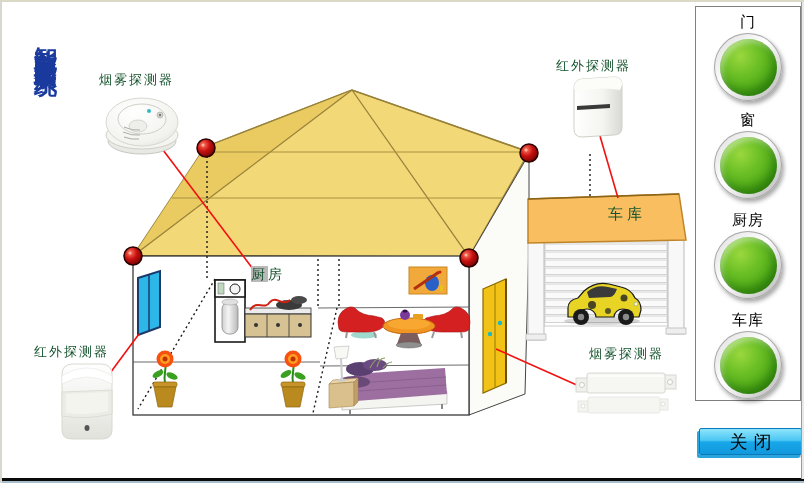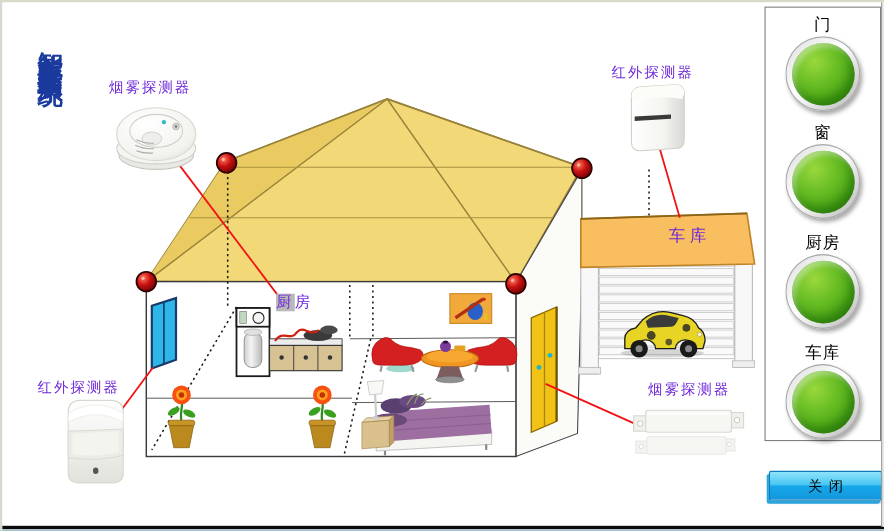--- a/index.html
+++ b/index.html
@@ -14,21 +14,21 @@
   
   .sys-title{
     position:absolute;left:29px;top:26px;
     writing-mode:vertical-rl;text-orientation:upright;
     font-weight:bold;font-size:23px;letter-spacing:3px;color:#1b3a9e;
     font-family:"Liberation Sans",sans-serif;
   }
   
   .anno{
     position:absolute;font-family:"DejaVu Serif",serif;font-size:13px;
-    color:#6d28d9;letter-spacing:2px;white-space:nowrap;
+    color:#14532d;letter-spacing:2px;white-space:nowrap;
   }
   #anno-smoke{left:97px;top:69px;font-family:Liberation Serif, serif;}
   #anno-ir-top{left:554px;top:55px;}
   #anno-ir-left{left:32px;top:341px;}
   #anno-magnet{left:587px;top:343px;}
   #label-kitchen{left:249px;top:264px;font-size:14px;letter-spacing:3px;}
   #label-kitchen::first-letter{background:#b9b9b9;}
   #label-garage{left:606px;top:203px;font-size:15px;letter-spacing:4px;}
   
   .status-panel{
@@ -55,21 +55,21 @@
     background:radial-gradient(circle at 36% 30%,#9ad83e 0%,#6cc026 35%,#4aa814 70%,#38900c 100%);
     box-shadow:inset -4px -6px 9px rgba(0,60,0,.35), inset 3px 4px 5px rgba(255,255,255,.4);
   }
   
   .close-btn{
     position:absolute;left:697px;top:426px;width:101px;height:25px;
     background:linear-gradient(180deg,#8ee4fb 0%,#4cc7f3 45%,#17a7e9 52%,#1298dc 100%);
     border:1px solid #0a7ab8;border-radius:2px;
     box-shadow:-2px 3px 0 #2aa4dc,1px 2px 2px rgba(0,0,0,.25);
     display:flex;align-items:center;justify-content:center;
-    font-family:"DejaVu Serif",serif;font-size:13px;color:#000;
+    font-family:"DejaVu Serif",serif;font-size:18px;color:#000;
     letter-spacing:6px;text-indent:6px;cursor:pointer;
   }
   .bottom-black{position:absolute;left:0;top:476px;width:804px;height:3px;background:#0a0a0a;}
   .bottom-strip{position:absolute;left:0;top:479px;width:804px;height:4px;background:#a9becb;}
   svg{position:absolute;left:0;top:0;}
 </style>
 </head>
 <body>
 
 <div id="screen">

